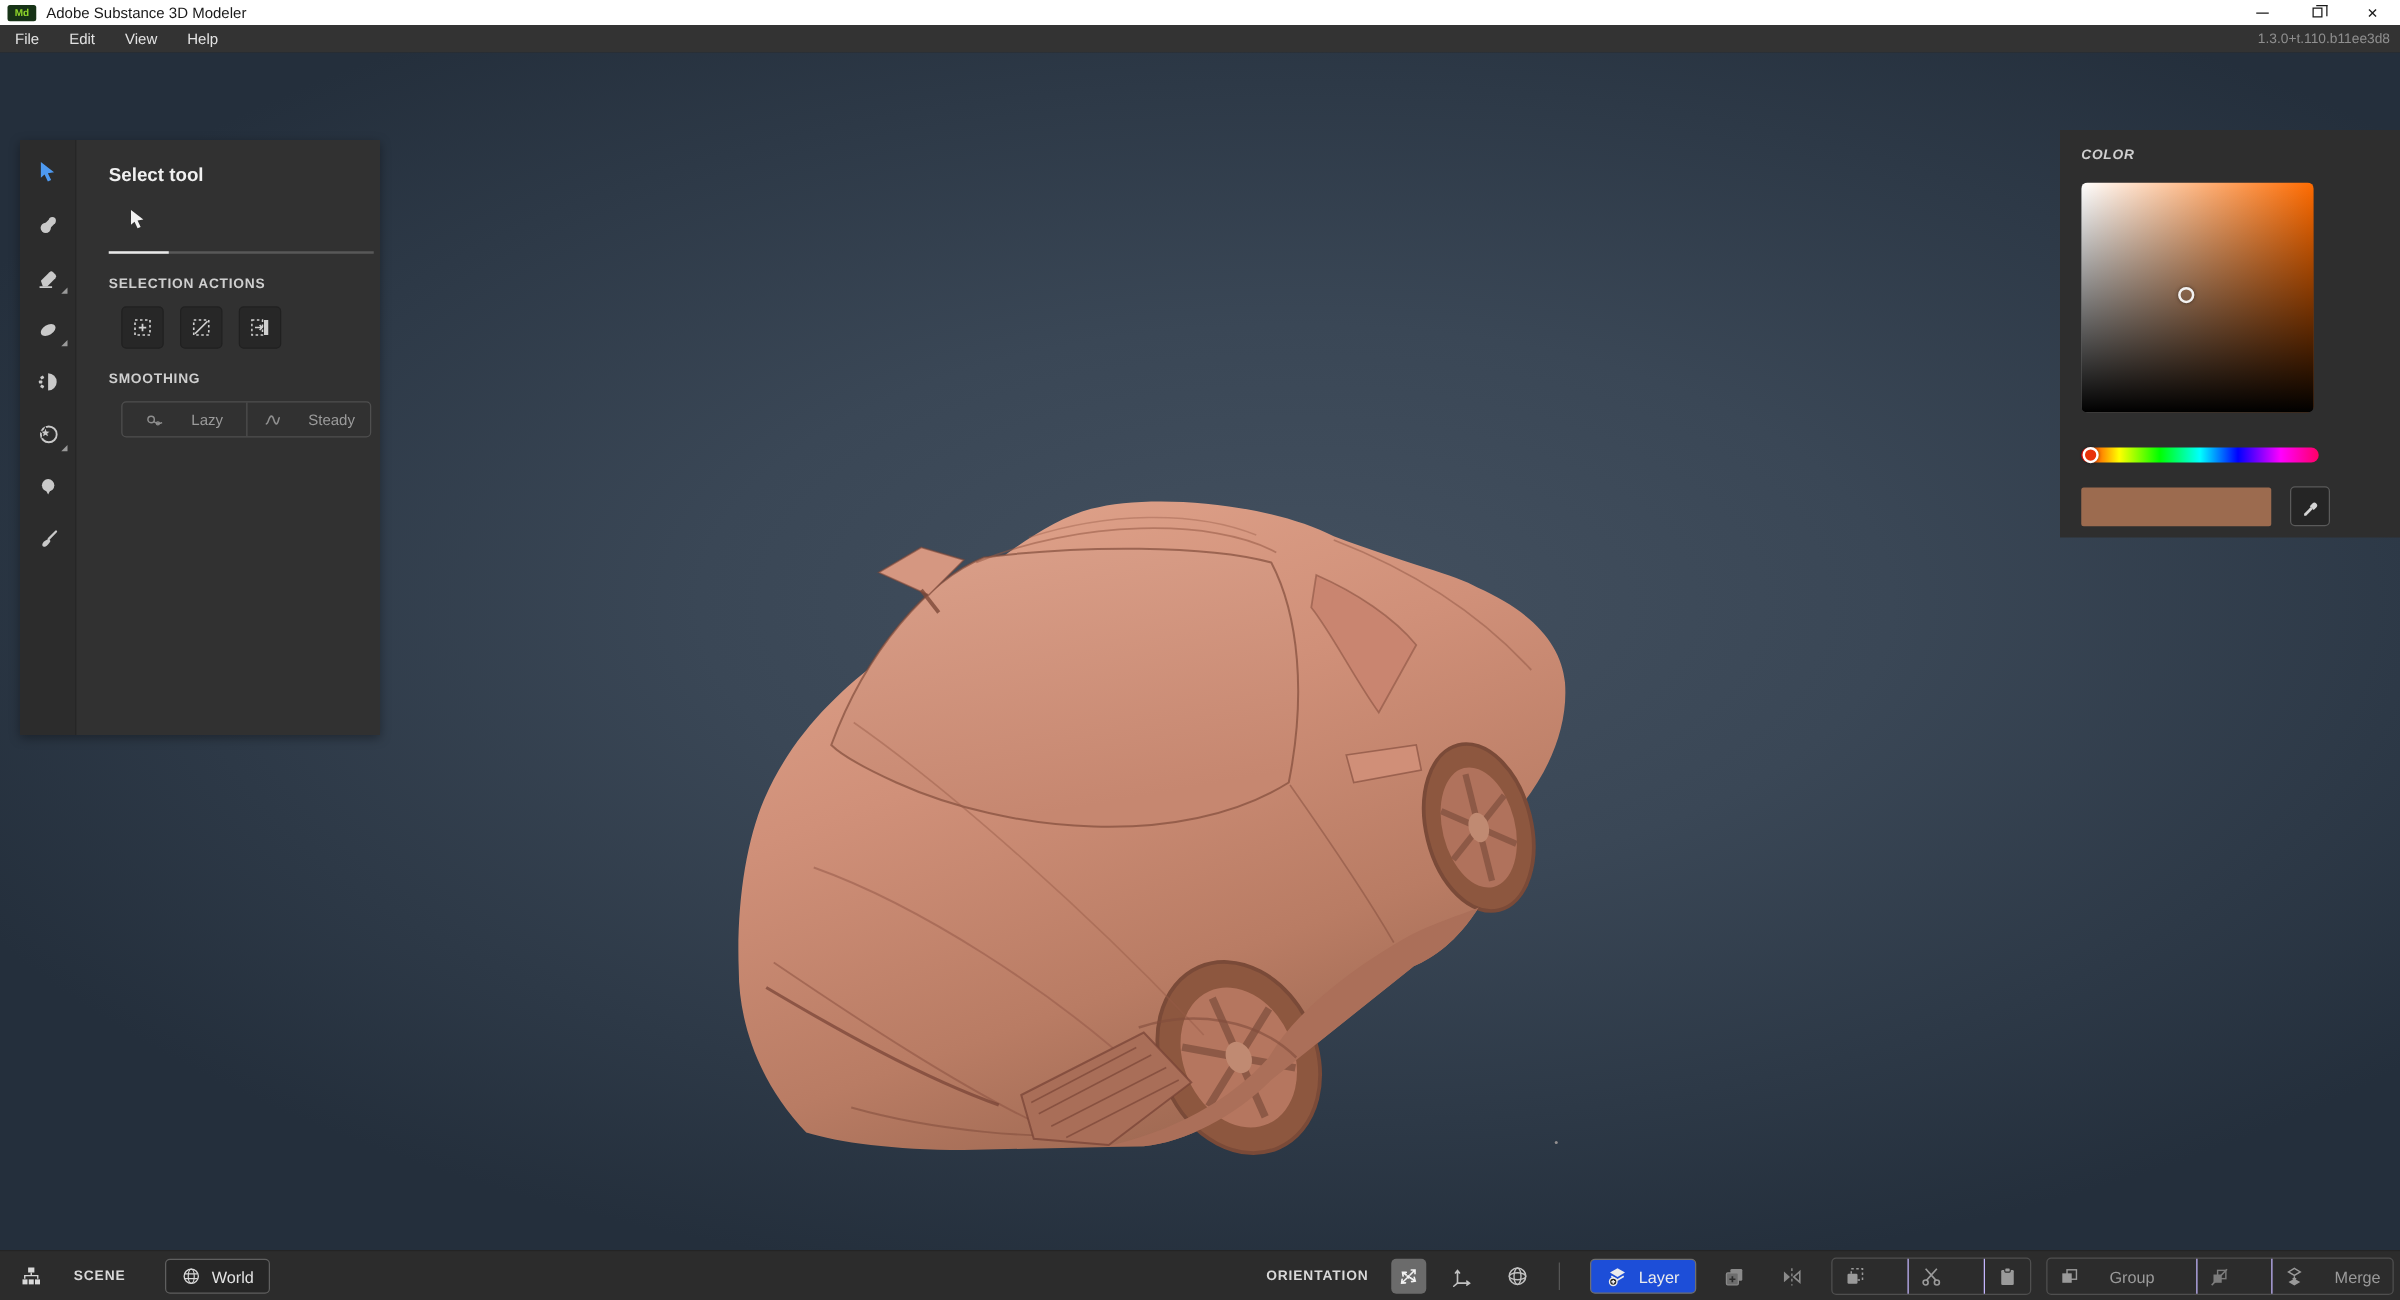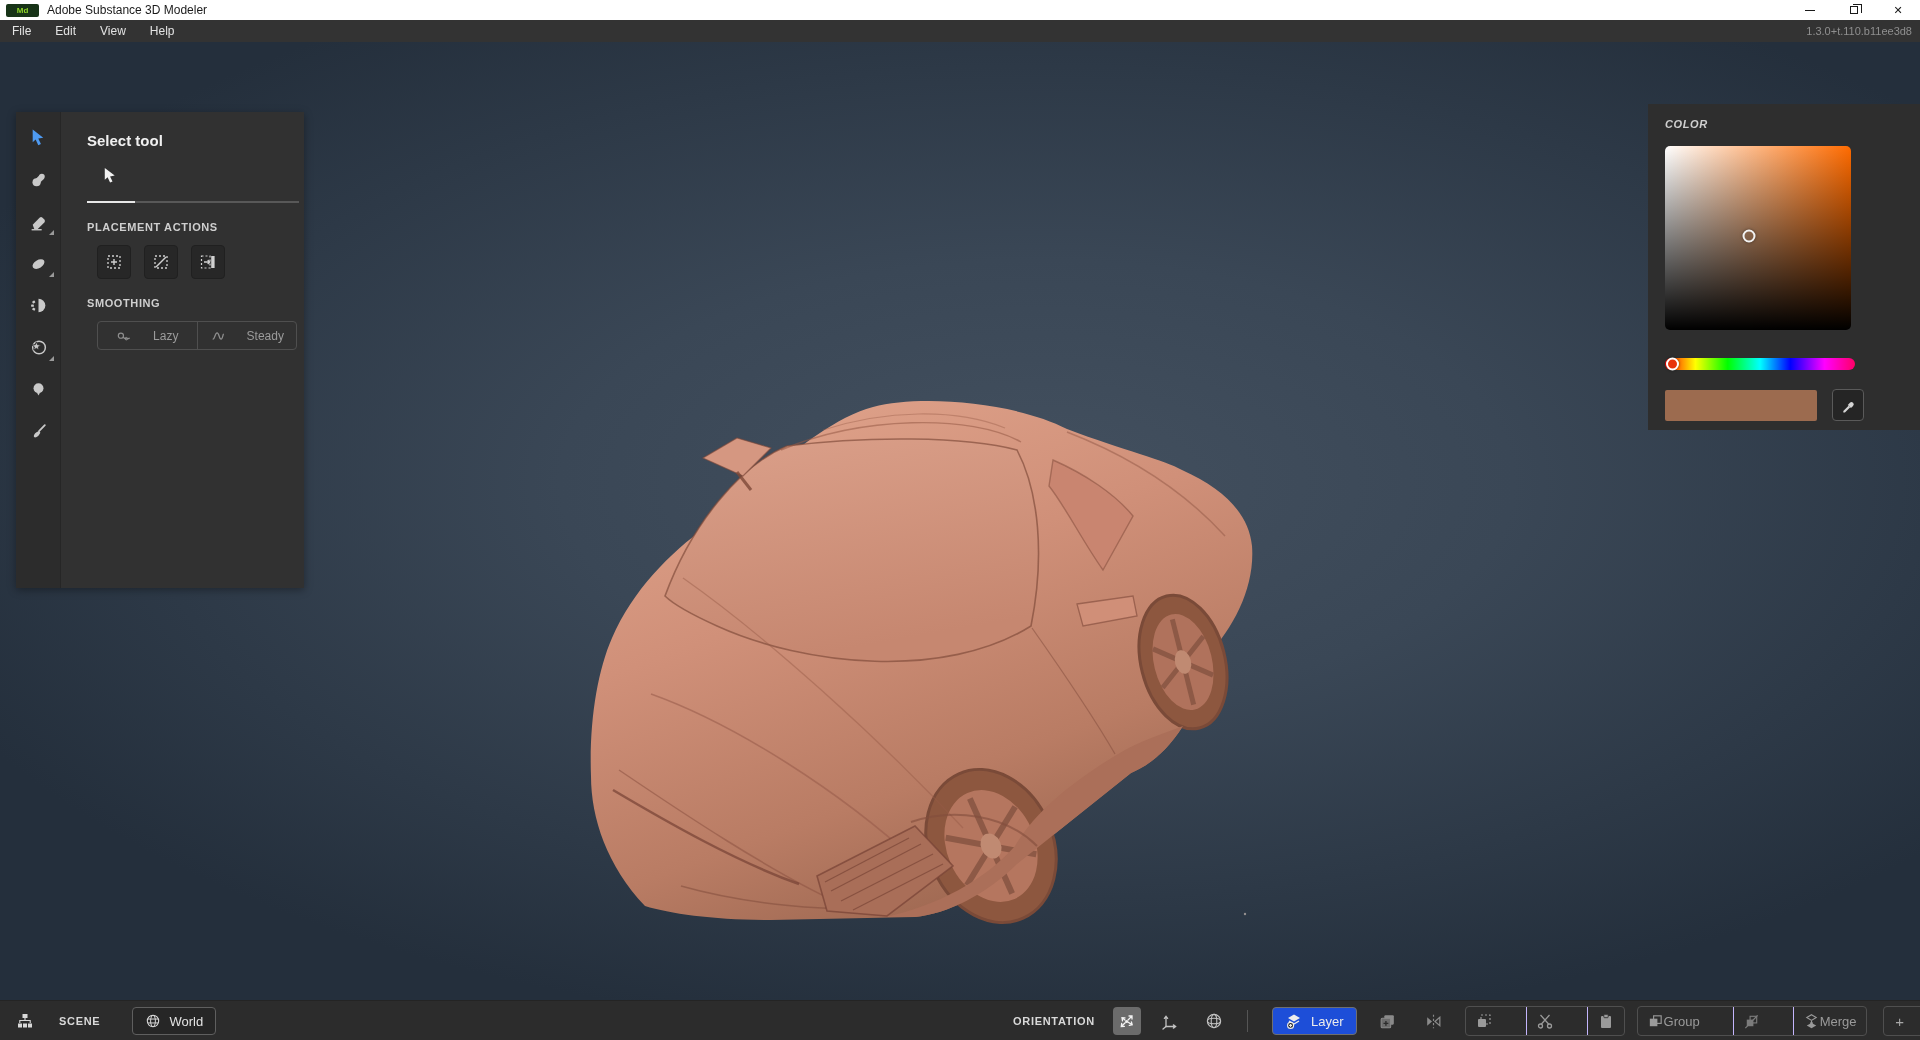--- a/index.html
+++ b/index.html
@@ -1,21 +1,21 @@
 <!DOCTYPE html>
 <html><head>
 <meta charset="utf-8">
 <style>
   * { margin:0; padding:0; box-sizing:border-box; }
   html,body { width:1920px; height:1040px; overflow:hidden; background:#222;
     font-family:"Liberation Sans", sans-serif; -webkit-font-smoothing:antialiased; }
 
   
   .titlebar { height:20px; background:#ffffff; display:flex; align-items:center; position:relative; }
-  .app-icon { width:33px; height:13px; margin-left:6px; background:#173317; border-radius:2px;
+  .app-icon { width:23px; height:13px; margin-left:6px; background:#173317; border-radius:2px;
     color:#8fd62a; font-size:8px; font-weight:bold; display:flex; align-items:center; justify-content:center; }
   .app-title { margin-left:8px; font-size:12px; color:#1a1a1a; }
   .win-controls { position:absolute; right:0; top:0; height:20px; display:flex; }
   .win-btn { width:44px; height:20px; display:flex; align-items:center; justify-content:center; color:#1a1a1a; font-size:11px; }
   .min-glyph { width:10px; height:1px; background:#1a1a1a; }
   .restore-glyph { width:8px; height:8px; border:1px solid #1a1a1a; position:relative; background:#fff; }
   .restore-glyph::before { content:""; position:absolute; left:2px; top:-3px; width:8px; height:8px;
     border:1px solid #1a1a1a; border-left:none; border-bottom:none; }
 
   
@@ -76,21 +76,21 @@
   .bb-left { left:16px; }
   .bb-center { left:1013px; }
   .bb-right { left:1272px; }
   .bb-label { color:#d9d9d9; font-size:11px; font-weight:bold; letter-spacing:.7px; }
   .bordered-btn { height:28px; border:1px solid #5f5f5f; border-radius:4px; background:rgba(0,0,0,.12);
     display:flex; align-items:center; padding:0 12px; gap:8px; color:#e3e3e3; font-size:13px; }
   .btn-dark { background:#1d4ed8; border-color:#6f6f6f; color:#ececec; }
   .v-div { width:1px; height:22px; background:#555; }
   .icon-only { width:30px; height:30px; display:flex; align-items:center; justify-content:center; }
   .btn-grp { height:30px; border:1px solid #4f4f4f; border-radius:4px; display:flex; align-items:center; overflow:hidden; }
-  .btn-grp .cell { height:30px; display:flex; align-items:center; justify-content:center; padding:0 9px; gap:0;
+  .btn-grp .cell { height:30px; display:flex; align-items:center; justify-content:center; padding:0 9px; gap:24px;
     color:#9a9a9a; font-size:13px; }
   .btn-grp .cell + .cell { border-left:1px solid #c4b5fd;margin-left:24px; }
   .pm-glyph { color:#a8a8a8; font-size:15px; }
   .toggle-grp { height:30px; border:1px solid #5a5a5a; border-radius:4px; display:flex; overflow:hidden; }
   .toggle-grp .tcell { width:30px; height:30px; display:flex; align-items:center; justify-content:center; }
   .tcell.on { background:#858585; }
   .tcell.off { background:#1d1d1d; }
 
   .car-wrap { position:absolute; left:585px; top:352px; width:670px; height:532px; }
   svg { display:block; }
@@ -270,21 +270,21 @@
 
       <div class="options">
         <div class="panel-title">Select tool</div>
         <div class="current-tool-icon">
           <svg viewBox="0 0 18 18" width="17" height="22">
               <path d="M4 0.5 L14.5 8.6 L9.6 9.4 L12.2 14.9 L9.6 16 L7 10.4 L4 13 Z" fill="#f2f2f2"></path>
             </svg>
         </div>
         <div class="tab-line"></div>
 
-        <div class="section-label">PLACEMENT ACTIONS</div>
+        <div class="section-label">SELECTION ACTIONS</div>
         <div class="action-row">
           <div class="icon-btn-sq">
             <svg viewBox="0 0 18 18" width="18" height="18">
                 <rect x="3" y="3" width="12" height="12" fill="none" stroke="#d0d0d0" stroke-width="1.3" stroke-dasharray="2 2"></rect>
                 <path d="M9 6 V12 M6 9 H12" stroke="#d0d0d0" stroke-width="1.4"></path>
               </svg>
           </div>
           <div class="icon-btn-sq">
             <svg viewBox="0 0 18 18" width="18" height="18">
                 <rect x="3" y="3" width="12" height="12" fill="none" stroke="#d0d0d0" stroke-width="1.3" stroke-dasharray="2 2"></rect>

